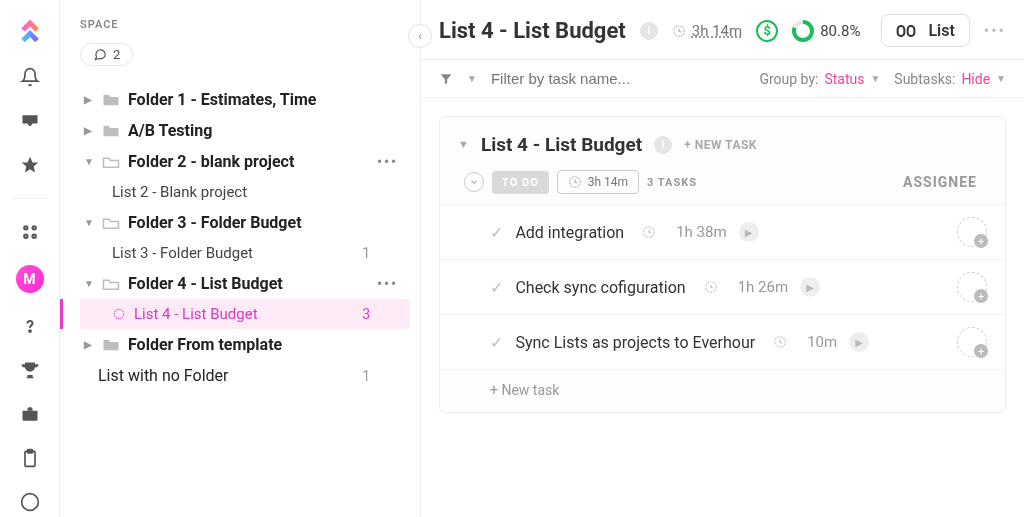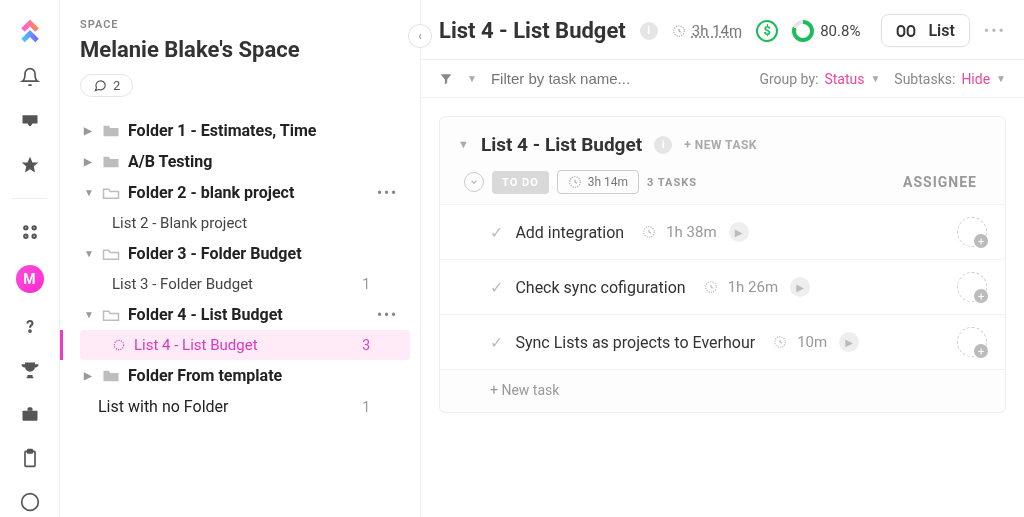--- a/index.html
+++ b/index.html
@@ -60,21 +60,21 @@
 .status-row { display:flex; align-items:center; gap:8px; padding:4px 18px 10px 24px; font-size:12px; color:#999; }
 .ring-sm { width:20px; height:20px; border:1.6px solid #ccc; border-radius:50%; display:flex; align-items:center; justify-content:center; color:#bbb; cursor:pointer; }
 .todo-pill { background:#d9d9d9; color:#fff; font-size:11px; font-weight:700; letter-spacing:1px; padding:5px 10px; border-radius:4px; }
 .time-pill { border:1px solid #ccc; border-radius:4px; padding:4px 10px; font-size:12px; color:#777; display:inline-flex; gap:6px; align-items:center; }
 .task-count { font-size:11px; letter-spacing:1px; font-weight:700; }
 .assignee-h { margin-left:auto; font-size:14px; font-weight:700; letter-spacing:1px; margin-right:10px; }
 
 .task-row { display:flex; align-items:center; gap:12px; padding:12px 18px 12px 50px; border-top:1px solid #f2f2f2; background:#fff; font-size:16px; }
 .check { color:#bbb; }
 .task-name { color:#333; cursor:pointer; }
-.task-time { display:inline-flex; align-items:center; gap:10px; color:#999; font-size:15px; margin-left:6px; }
+.task-time { display:inline-flex; align-items:center; gap:20px; color:#999; font-size:15px; margin-left:6px; }
 .play { width:20px; height:20px; border-radius:50%; background:#eee; display:flex; align-items:center; justify-content:center; color:#bbb; font-size:10px; cursor:pointer; }
 .task-spacer { flex:1; }
 .assignee { width:30px; height:30px; border:1.5px dashed #ccc; border-radius:50%; position:relative; cursor:pointer; }
 .assignee::after { content:"+"; position:absolute; right:-2px; bottom:-2px; width:14px; height:14px; border-radius:50%; background:#bbb; color:#fff; font-size:11px; display:flex; align-items:center; justify-content:center; }
 .new-task-inline { padding:12px 18px 14px 50px; border-top:1px solid #f2f2f2; color:#999; font-size:14px; cursor:pointer; }
 
 .clock-icon { width:14px; height:14px; }
 </style>
 </head>
 <body>
@@ -151,21 +151,20 @@
         <svg viewBox="0 0 24 24" fill="currentColor">
           <circle cx="12" cy="12" r="10" fill="none" stroke="currentColor" stroke-width="2"></circle>
           <path d="M12 12l5-3" stroke="#fff" stroke-width="2"></path>
         </svg>
       </div>
   </div>
 
   <div class="sidebar">
     <div class="collapse-btn">‹</div>
     <div class="space-label">SPACE</div>
-    <div class="space-title">Melanie Blake's Space</div>
     <div class="comment-pill">
       <svg width="14" height="14" viewBox="0 0 24 24" fill="none" stroke="currentColor" stroke-width="2">
           <path d="M21 11a8 8 0 01-11 7l-6 2 2-5a8 8 0 1115-4z"></path>
         </svg>
       <span>2</span>
     </div>
 
     <div class="tree">
       <div class="tree-row bold">
           <span class="caret">▶</span>

